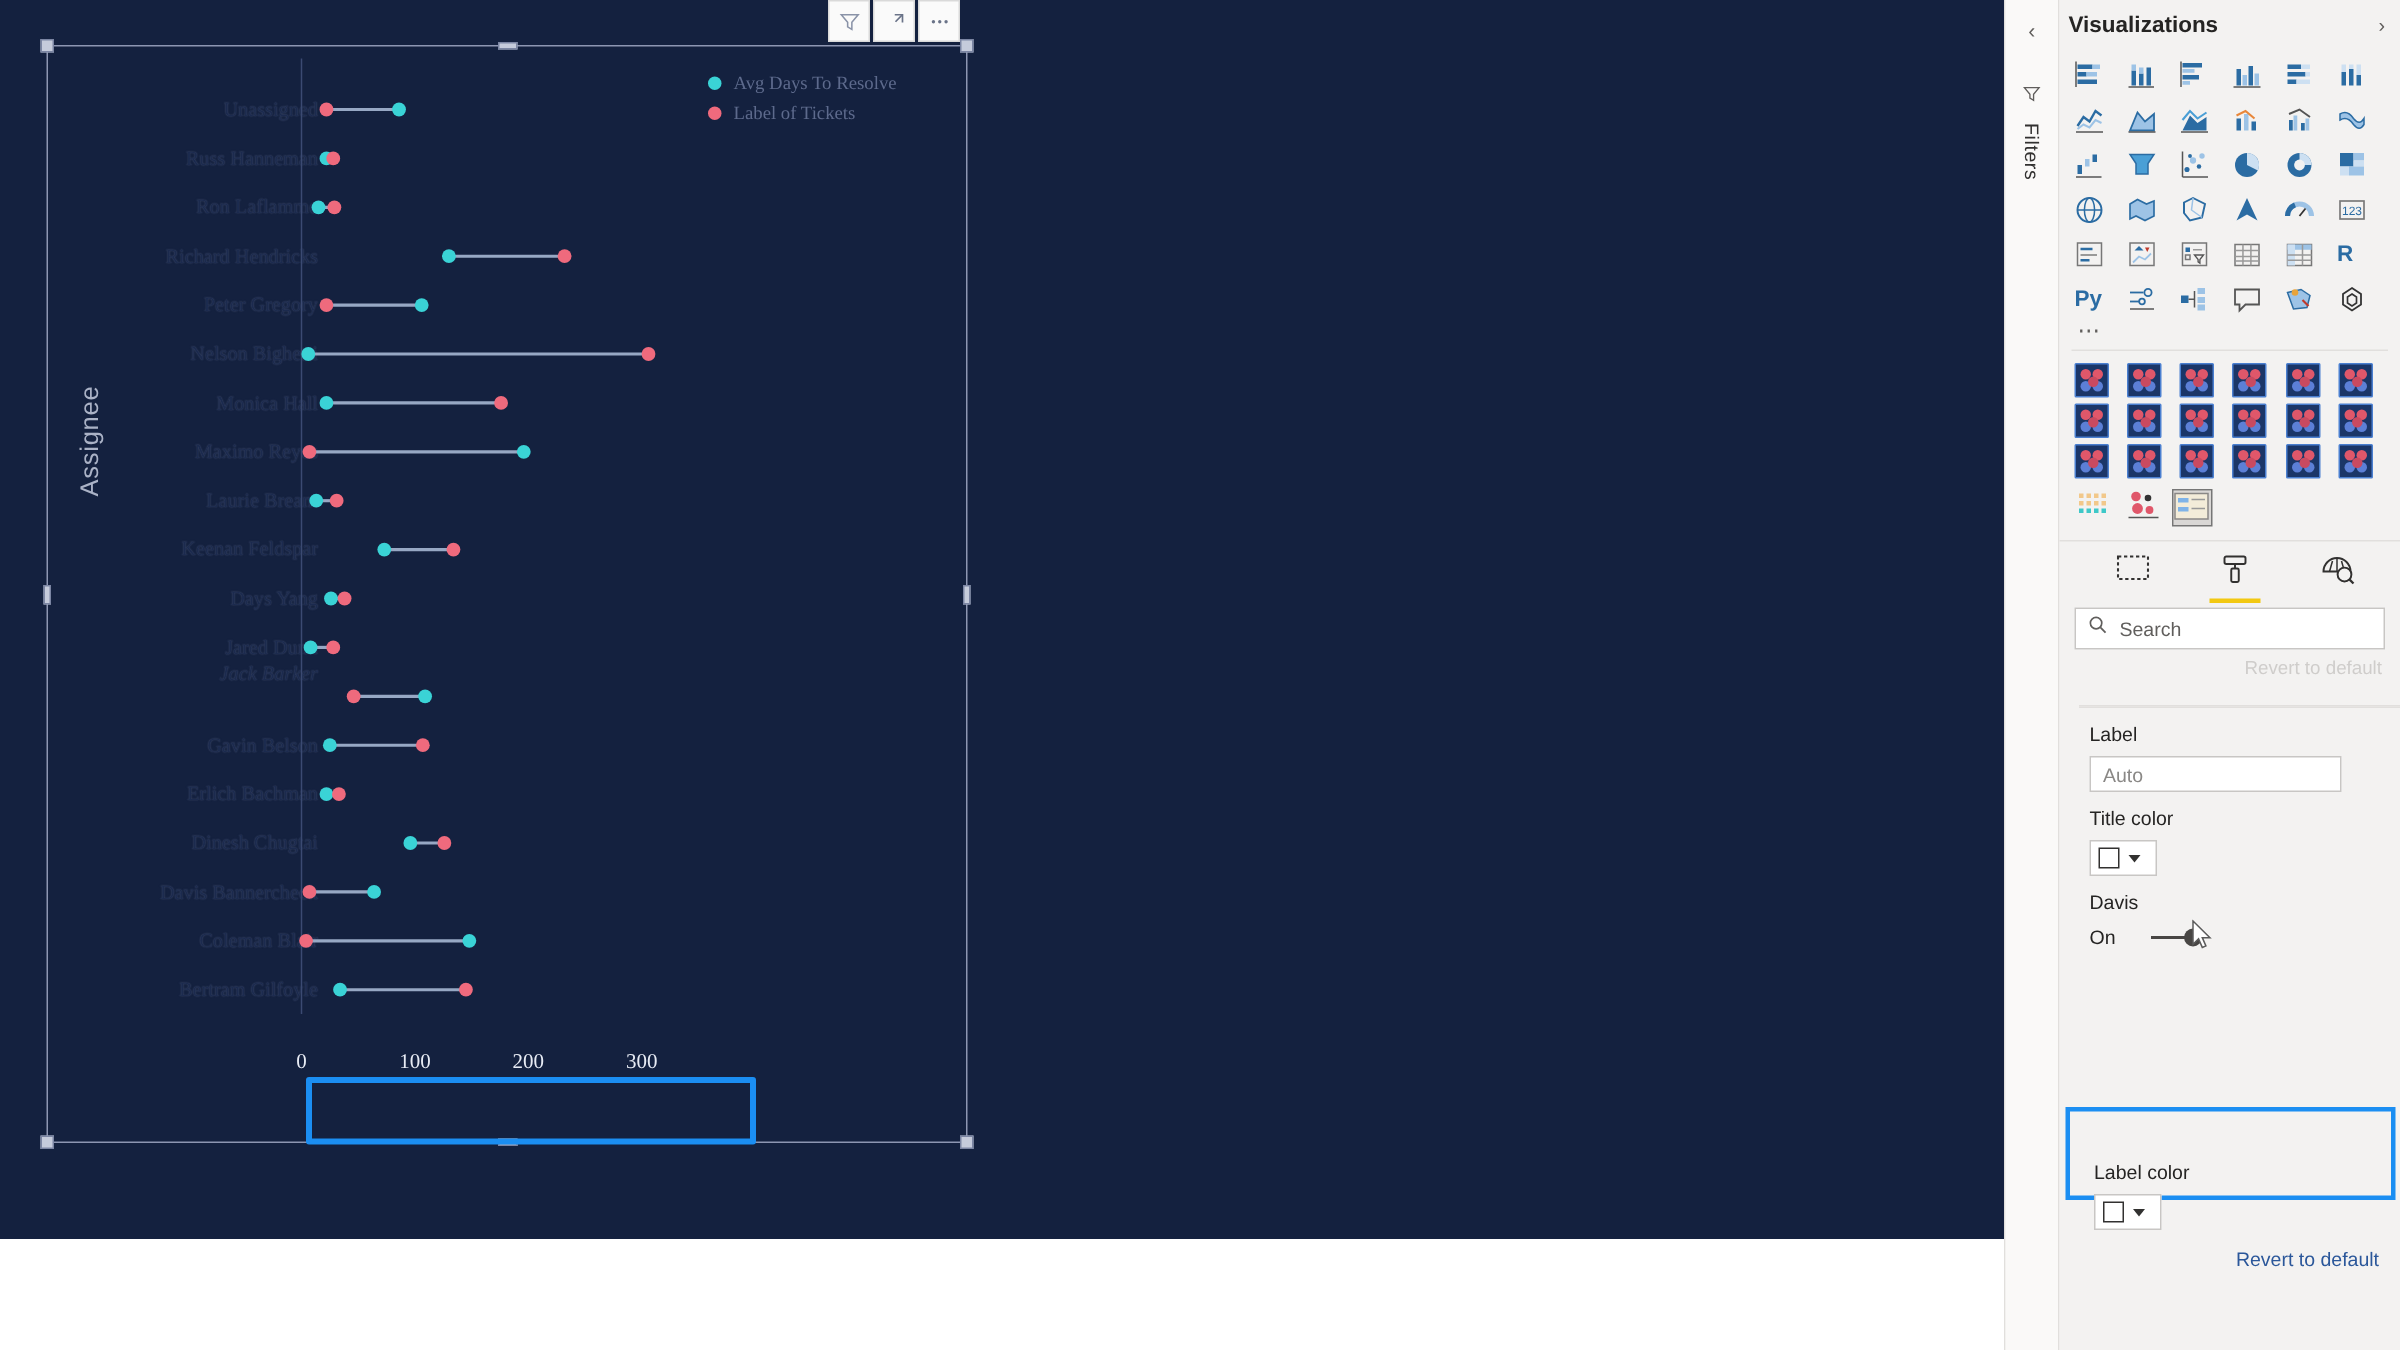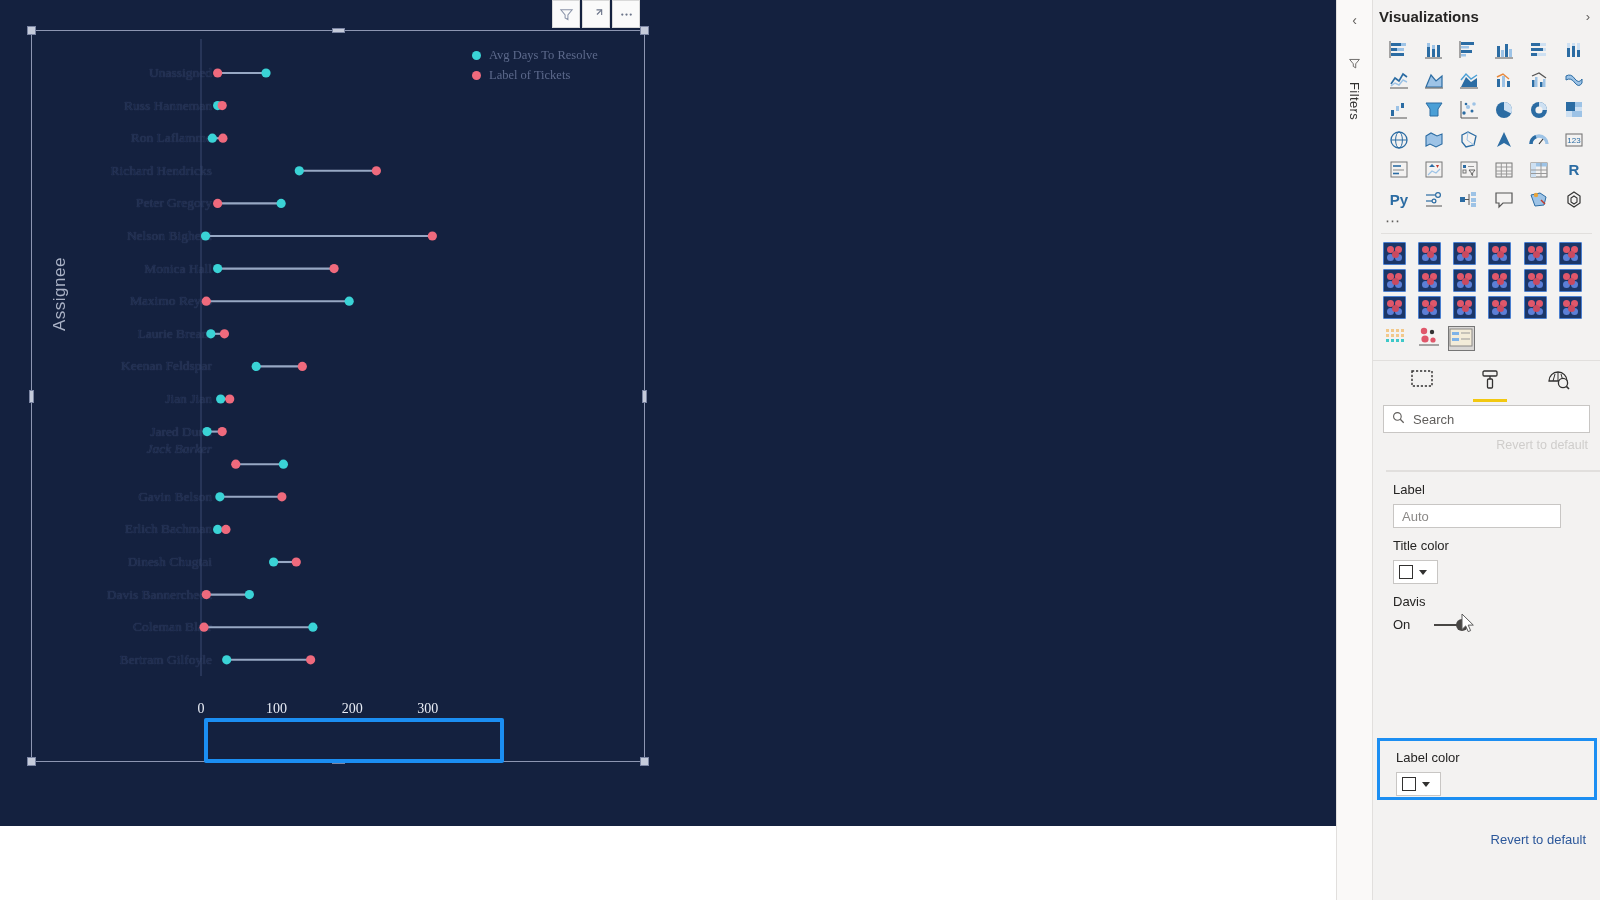--- a/index.html
+++ b/index.html
@@ -133,21 +133,21 @@
     padding: 8px 8px 8px 6px; height: 32px;
   }
   .viz-title { font-size: 15px; color: #252423; font-weight: 600; }
   .viz-expand { color: #605e5c; font-size: 13px; cursor: pointer; padding: 0 2px; }
 
   .icon-grid {
     display: grid; grid-template-columns: repeat(6, 1fr);
     gap: 3px; padding: 4px 10px 0 10px;
   }
   .viz-icon {
-    height: 27px; display: flex; align-items: center; justify-content: center;
+    height: 27px; display: flex; align-items: center; justify-content: flex-start;
     cursor: pointer; border-radius: 2px;
   }
   .viz-icon svg { display: block; }
   .viz-icon .glyph {
     font-size: 15px; font-weight: 700; color: #2b6ca3;
     font-family: "Liberation Sans", sans-serif;
   }
   .ellipsis-row {
     padding: 2px 10px 4px 12px; color: #605e5c; font-size: 15px;
     letter-spacing: 2px; cursor: pointer; line-height: 12px;
@@ -241,21 +241,21 @@
   .toggle-knob {
     position: absolute; right: 0; top: 0; width: 12px; height: 12px;
     border-radius: 50%; background: #484644;
   }
 
   
   .label-color-group {
     position: absolute; left: 4px; top: 738px; width: 220px; height: 62px;
     border: 3px solid #1b8ef2; background: #f3f2f1;
   }
-  .label-color-group .fmt-row { padding-left: 16px; padding-top: 9px; }
+  .label-color-group .fmt-row { padding-left: 16px; padding-top: 9px; margin-top: 24px; }
 
   .revert-link {
     position: absolute; right: 14px; top: 832px;
     font-size: 13px; color: #2b579a; cursor: pointer;
   }
 
   
   .cursor { position: absolute; left: 1461px; top: 613px; pointer-events: none; }
 </style>
 </head>
@@ -306,21 +306,21 @@
             <div class="y-label" style="top: 42px;">Unassigned</div>
             <div class="y-label" style="top: 74.6px;">Russ Hanneman</div>
             <div class="y-label" style="top: 107.2px;">Ron Laflamme</div>
             <div class="y-label" style="top: 139.8px;">Richard Hendricks</div>
             <div class="y-label" style="top: 172.4px;">Peter Gregory</div>
             <div class="y-label" style="top: 205px;">Nelson Bighetti</div>
             <div class="y-label" style="top: 237.6px;">Monica Hall</div>
             <div class="y-label" style="top: 270.2px;">Maximo Reyes</div>
             <div class="y-label" style="top: 302.8px;">Laurie Bream</div>
             <div class="y-label" style="top: 335.4px;">Keenan Feldspar</div>
-            <div class="y-label" style="top: 368px;">Jian Jian</div>
+            <div class="y-label" style="top: 368px;">Days Yang</div>
             <div class="y-label" style="top: 400.6px;">Jared Dunn</div>
             <div class="y-label" style="top: 418px; font-style: italic;">Jack Barker</div>
             <div class="y-label" style="top: 465.8px;">Gavin Belson</div>
             <div class="y-label" style="top: 498.4px;">Erlich Bachman</div>
             <div class="y-label" style="top: 531px;">Dinesh Chugtai</div>
             <div class="y-label" style="top: 563.6px;">Davis Bannercheck</div>
             <div class="y-label" style="top: 596.2px;">Coleman Blair</div>
             <div class="y-label" style="top: 628.8px;">Bertram Gilfoyle</div>
           </div>
 

